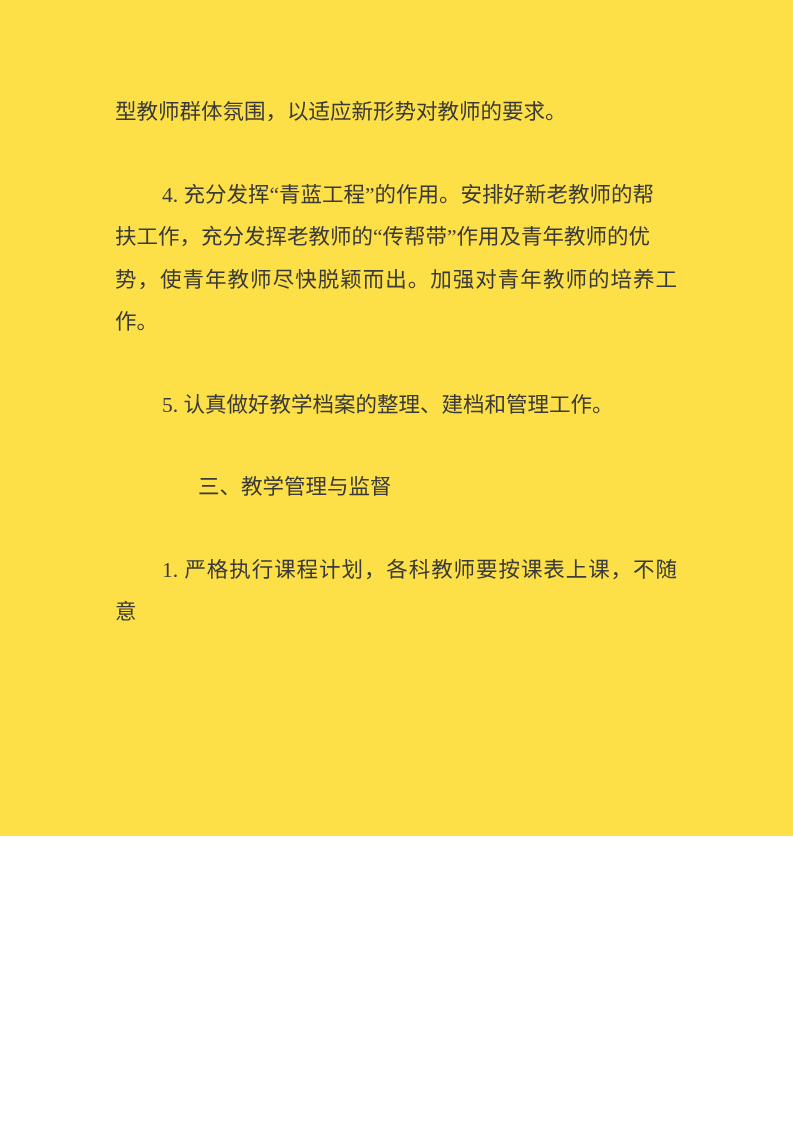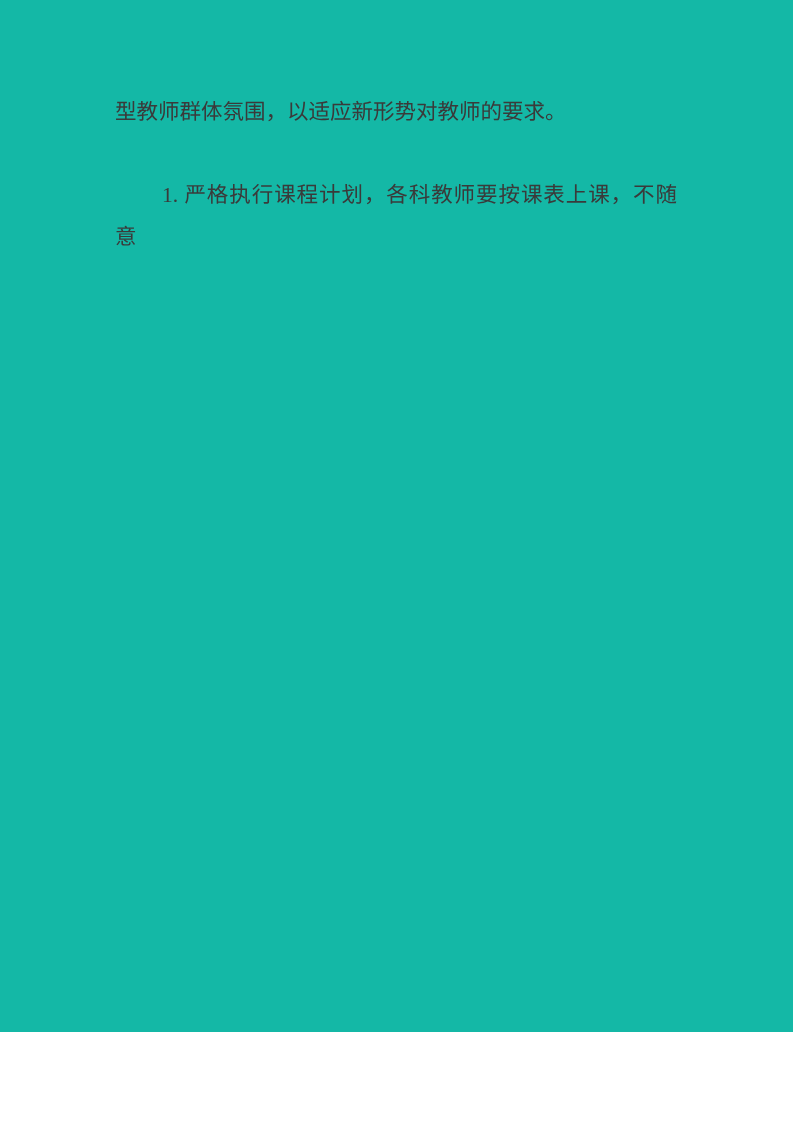--- a/index.html
+++ b/index.html
@@ -3,22 +3,22 @@
 <meta charset="utf-8">
 <style>
   html, body {
     margin: 0;
     padding: 0;
     background: #ffffff;
   }
   .page {
     position: relative;
     width: 793px;
-    height: 1032px;
-    background: #14b8a6;
+    height: 836px;
+    background: #fde047;
     overflow: hidden;
   }
   .doc-body {
     position: absolute;
     left: 115px;
     top: 91px;
     width: 562px;
     font-family: "Liberation Serif", "DejaVu Serif", serif;
     font-size: 21.5px;
     line-height: 42.5px;
@@ -36,15 +36,20 @@
   .para-continuation { text-indent: 0; }
   .para-numbered     { text-indent: 47px; }
   .para-heading      { text-indent: 83px; }
 </style>
 </head>
 <body>
 
 <div class="page">
   <div class="doc-body" style="color: rgb(58, 58, 58);">
       <p class="para-continuation">型教师群体氛围，以适应新形势对教师的要求。</p>
+      <p class="para-numbered">4. 充分发挥“青蓝工程”的作用。安排好新老教师的帮
+扶工作，充分发挥老教师的“传帮带”作用及青年教师的优
+势，使青年教师尽快脱颖而出。加强对青年教师的培养工作。</p>
+      <p class="para-numbered">5. 认真做好教学档案的整理、建档和管理工作。</p>
+      <p class="para-heading">三、教学管理与监督</p>
       <p class="para-numbered">1. 严格执行课程计划，各科教师要按课表上课，不随意</p>
     </div>
 </div>
 
 </body></html>

